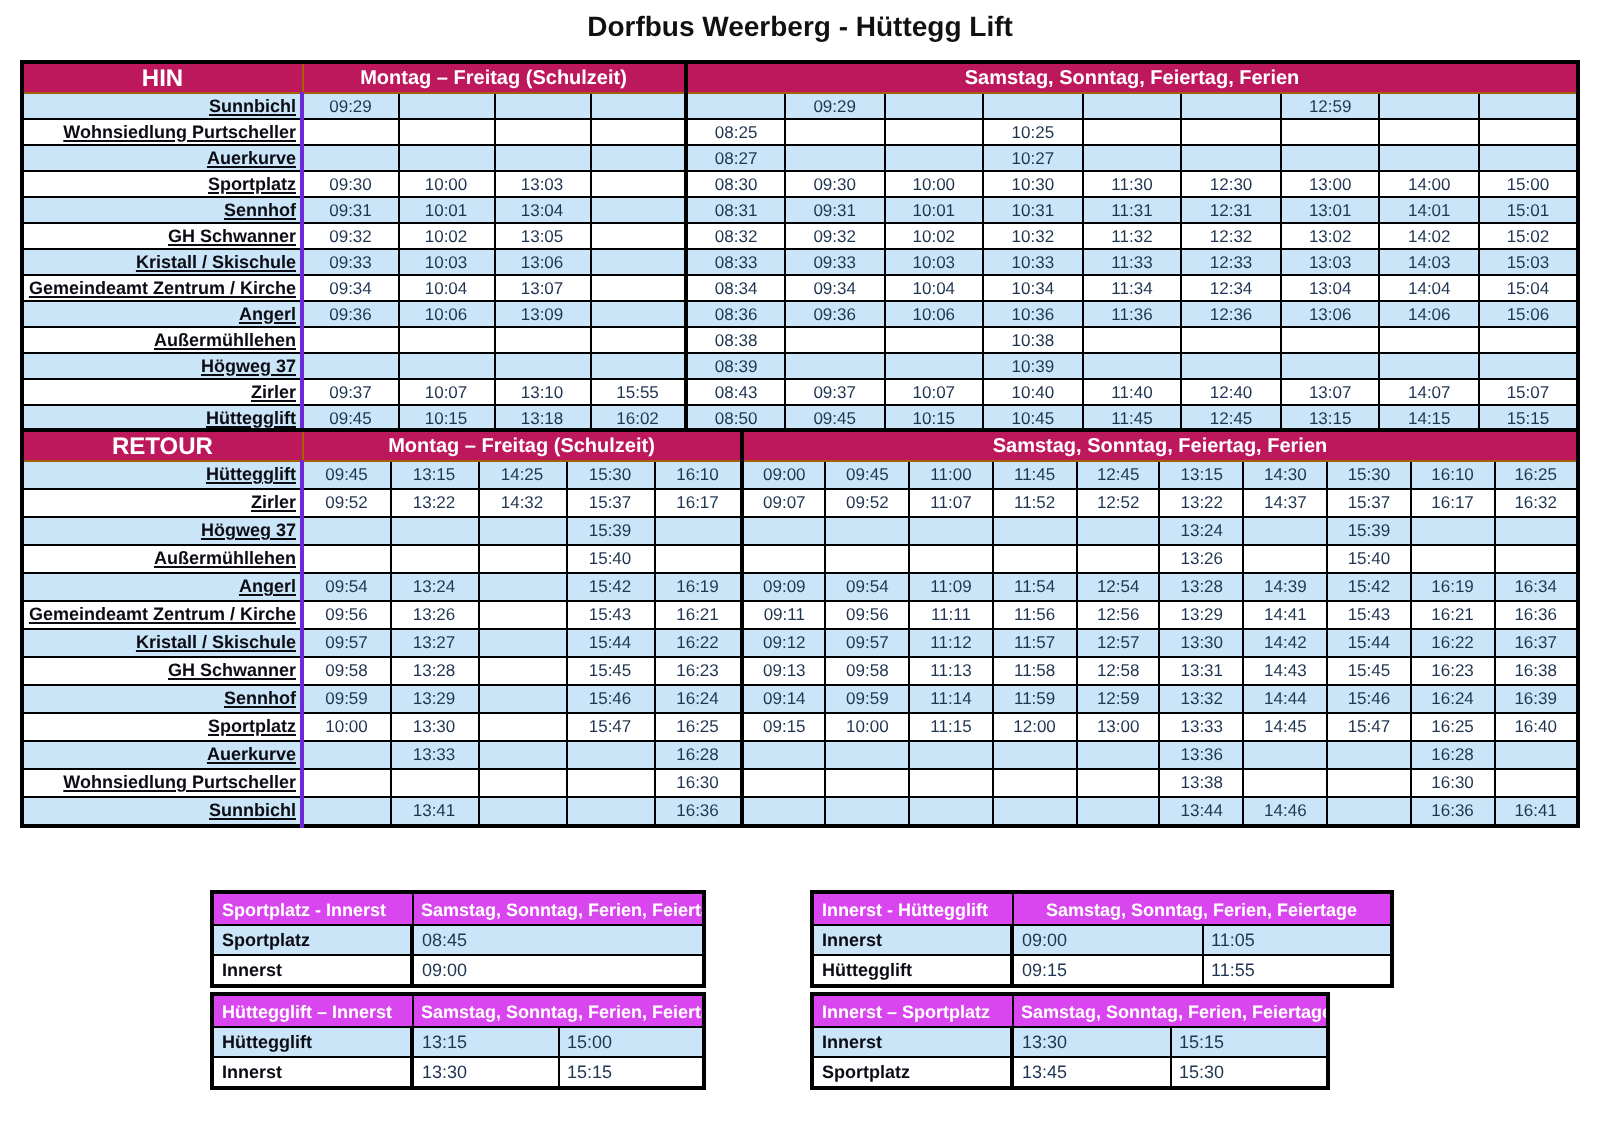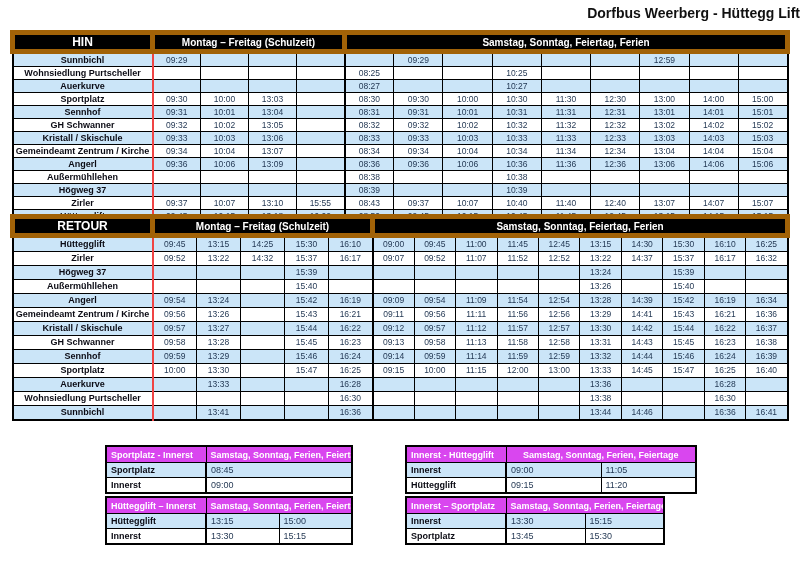--- a/index.html
+++ b/index.html
@@ -1,27 +1,27 @@
 <!DOCTYPE html>
 <html style="--row-blue: #cbe5f8;"><head>
 <meta charset="utf-8">
 <style>
   html,body{margin:0;padding:0;background:#fff;}
   body{width:800px;height:570px;font-family:"Liberation Sans",sans-serif;-webkit-font-smoothing:antialiased;}
   .page{position:relative;width:800px;height:570px;background:#fff;overflow:hidden;}
-  .title{position:absolute;left:0;width:800px;text-align:right;font-weight:bold;color:#111;}
+  .title{position:absolute;left:0;width:800px;text-align:center;font-weight:bold;color:#111;}
   #title-top{top:5px;font-size:14px;}
   #title-innerst{top:422px;font-size:13px;}
   table{border-collapse:collapse;table-layout:fixed;}
   .tt{position:absolute;left:10px;width:780px;border:2px solid #000;}
-  .tt th{background:#000000;color:#fff;font-weight:bold;font-size:10px;height:14px;padding:0;border:5px solid #a16207;overflow:hidden;white-space:nowrap;margin-top:18px;}
+  .tt th{background:#be185d;color:#fff;font-weight:bold;font-size:10px;height:14px;padding:0;border:1px solid #a16207;overflow:hidden;white-space:nowrap;margin-top:18px;}
   .tt th.corner{font-size:12px;}
   .tt td{border:1px solid #000;height:12px;padding:0 2px;overflow:hidden;white-space:nowrap;font-size:8.5px;line-height:11px;}
   #retour-table td{height:13px;}
-  .tt td.stop{font-weight:bold;color:#0b0b14;font-size:9px;text-align:center;border-right:2px solid #ef4444;}
+  .tt td.stop{font-weight:bold;color:#0b0b14;font-size:9px;text-align:right;border-right:2px solid #6d28d9;text-decoration:underline;}
   .tt td.time{text-align:center;color:#1f3450;}
   .tt td.secstart, .tt th.secstart{border-left:2px solid #000;}
   tr.blue td{background:var(--row-blue);}
   tr.white td{background:#fff;}
   .small{position:absolute;border:2px solid #000;}
   .small th{background:#d946ef;color:#fff;font-weight:bold;font-size:9px;height:15px;padding:0 4px;border:1px solid #000;text-align:left;overflow:hidden;white-space:nowrap;}
   .small th.days{text-align:center;}
   .small td{border:1px solid #000;height:14px;padding:0 4px;font-size:9px;overflow:hidden;white-space:nowrap;}
   .small td.stop{font-weight:bold;color:#0b0b14;border-right:2px solid #000;}
   .small td.time{text-align:left;color:#1f3450;}
@@ -570,21 +570,21 @@
       </thead>
       <tbody>
         <tr class="blue">
           <td class="stop">Innerst</td>
           <td class="time">09:00</td>
           <td class="time">11:05</td>
         </tr>
         <tr class="white">
           <td class="stop">Hüttegglift</td>
           <td class="time">09:15</td>
-          <td class="time">11:20</td>
+          <td class="time">11:55</td>
         </tr>
       </tbody>
     </table>
   <table class="small" id="small-2" style="top:496px;left:105px;width:248px;padding-left:33px;">
       <colgroup>
         <col style="width: 100px;">
         <col>
         <col>
       </colgroup>
       <thead>

